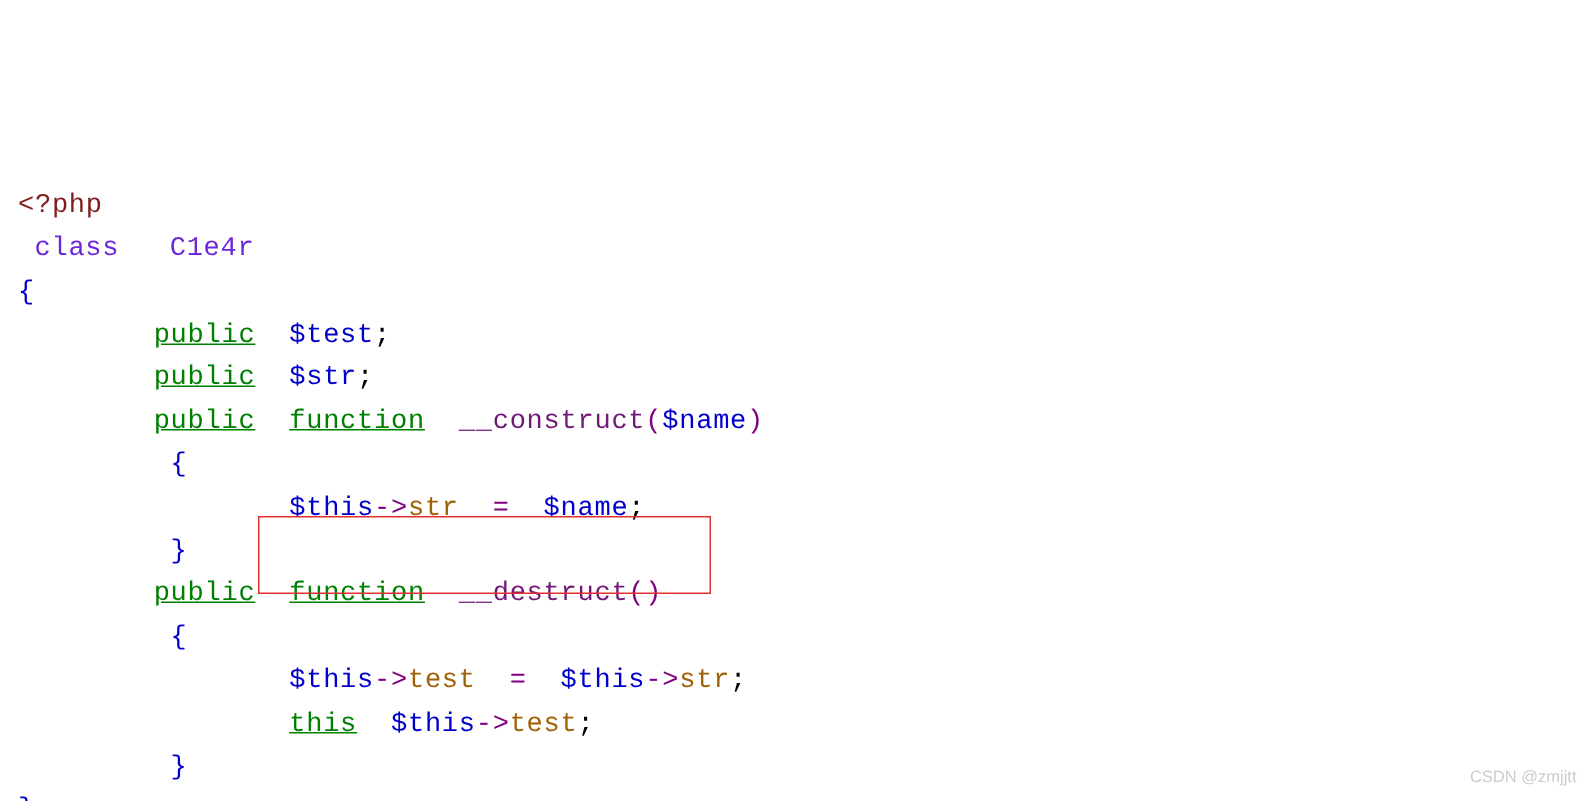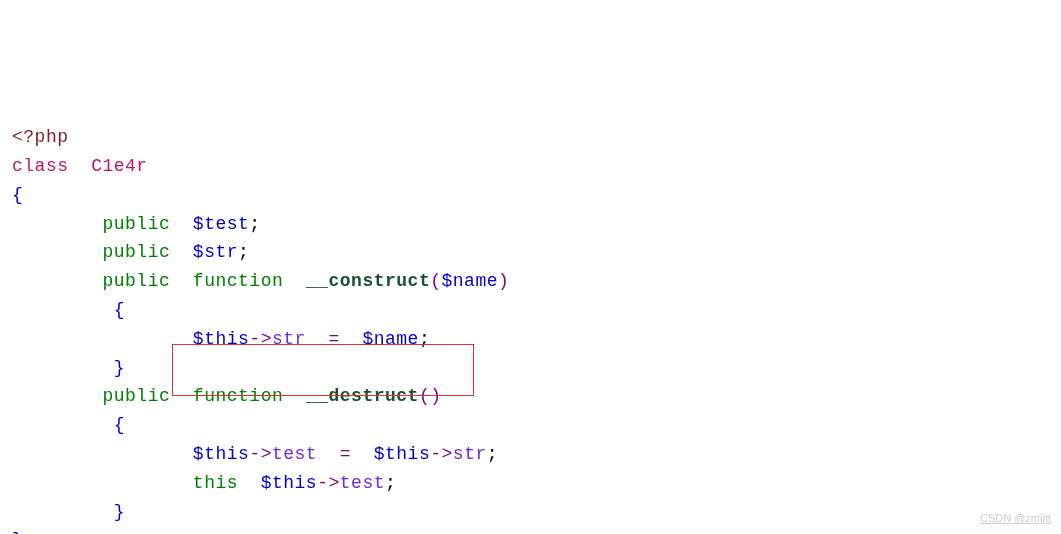--- a/index.html
+++ b/index.html
@@ -11,24 +11,24 @@
     line-height: 1.6;
     white-space: pre;
     color: #000;
     position: relative;
     width: 1061px;
     height: 534px;
     box-sizing: border-box;
     overflow: hidden;
     letter-spacing: 0.5px;
   }
-  .kw     { color: #be185d; }
-  .type   { color: #008000; }
-  .func   { color: #14532d; font-weight: bold; }
-  .member { color: #6d28d9; }
+  .kw     { color: #6d28d9; margin-left: 11px; }
+  .type   { color: #008000; text-decoration: underline; }
+  .func   { color: #701a75; }
+  .member { color: #a16207; }
   .var    { color: #0000cc; font-family: Liberation Mono, monospace; }
   .op     { color: #800080; }
   .brace  { color: #0000cc; }
   .paren  { color: #800080; }
   .semi   { color: #000000; }
   .php    { color: #7f1d1d; }
 
   .redbox {
     position: absolute;
     border: 1px solid #e03030;
@@ -39,21 +39,20 @@
     height: 50px;
   }
   .watermark {
     position: absolute;
     bottom: 6px;
     right: 10px;
     font-family: Arial, sans-serif;
     font-size: 11px;
     color: #cccccc;
     letter-spacing: 0;
-    text-decoration: underline;
   }
 </style>
 </head>
 <body>
 
 
 
 <div><span class="php">&lt;?php</span>
 <span class="kw">class</span>  <span class="kw">C1e4r</span>
 <span class="brace">{</span>

